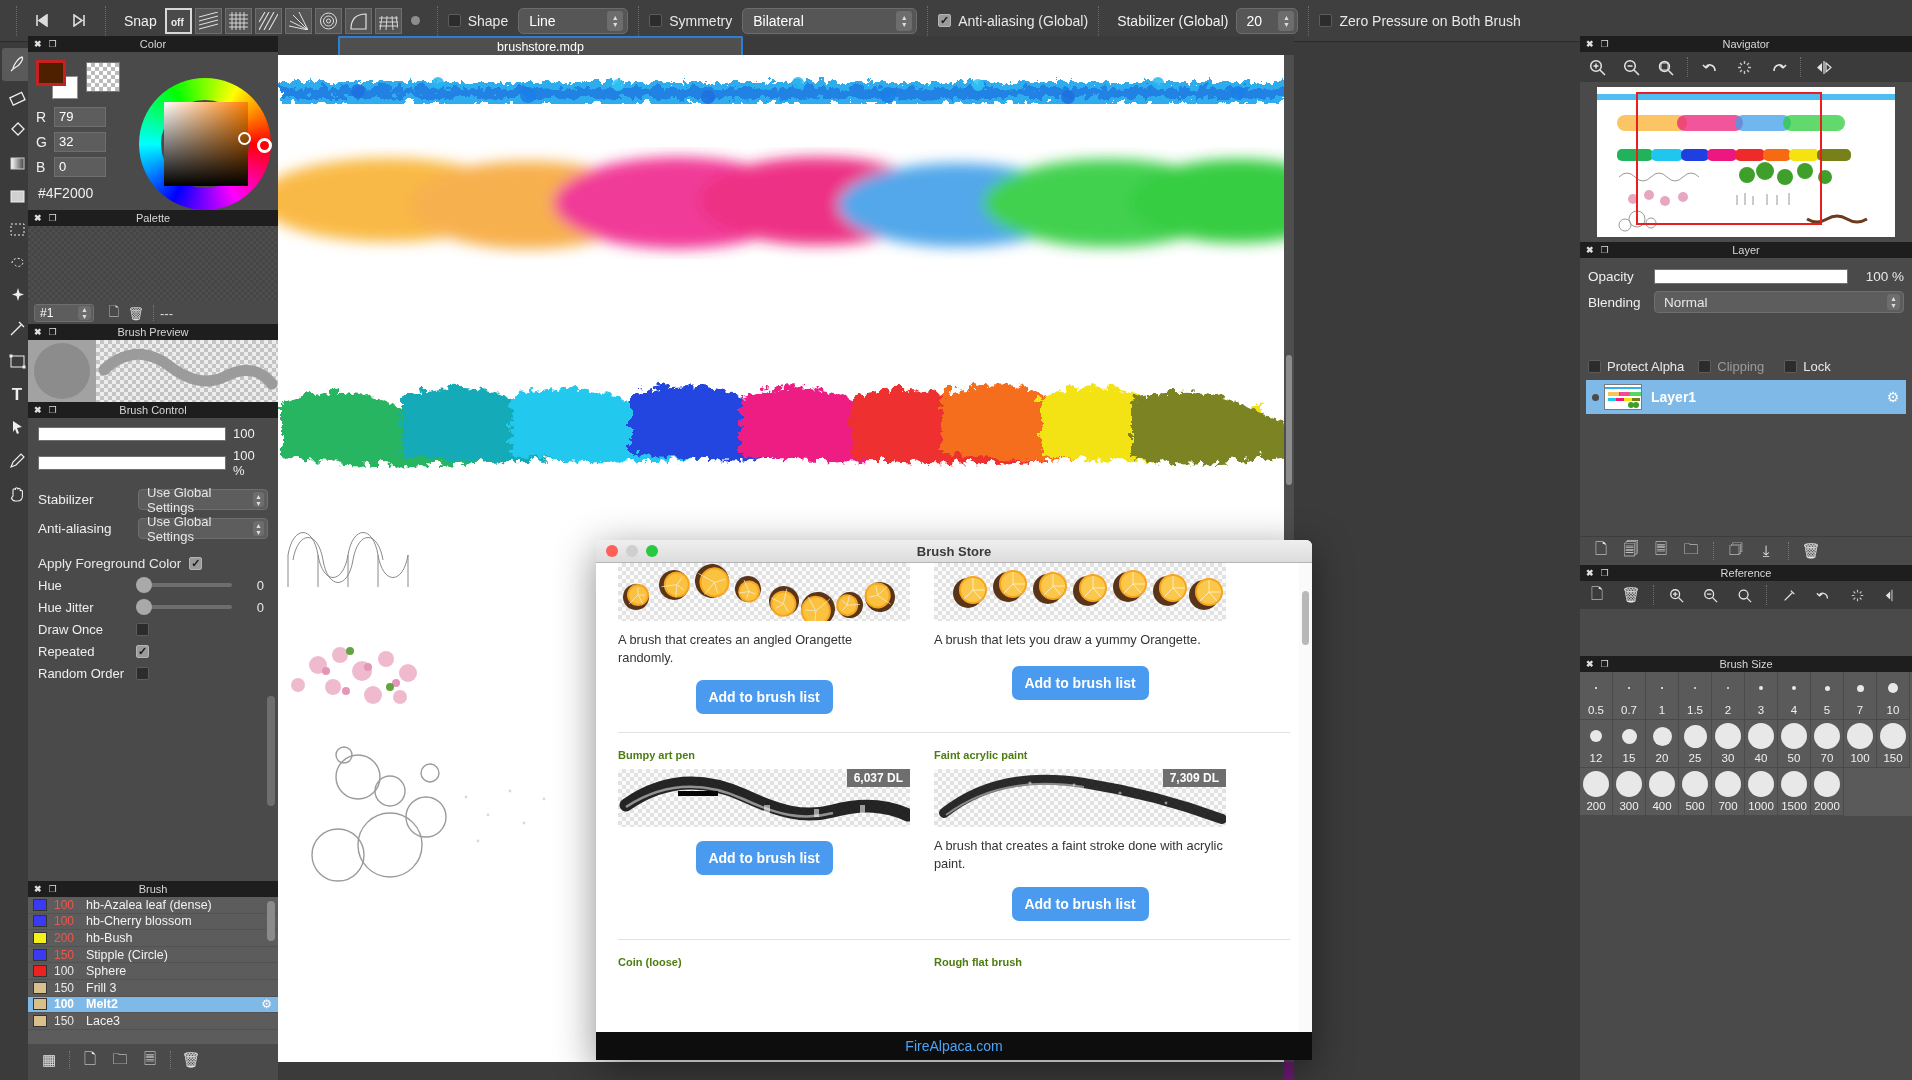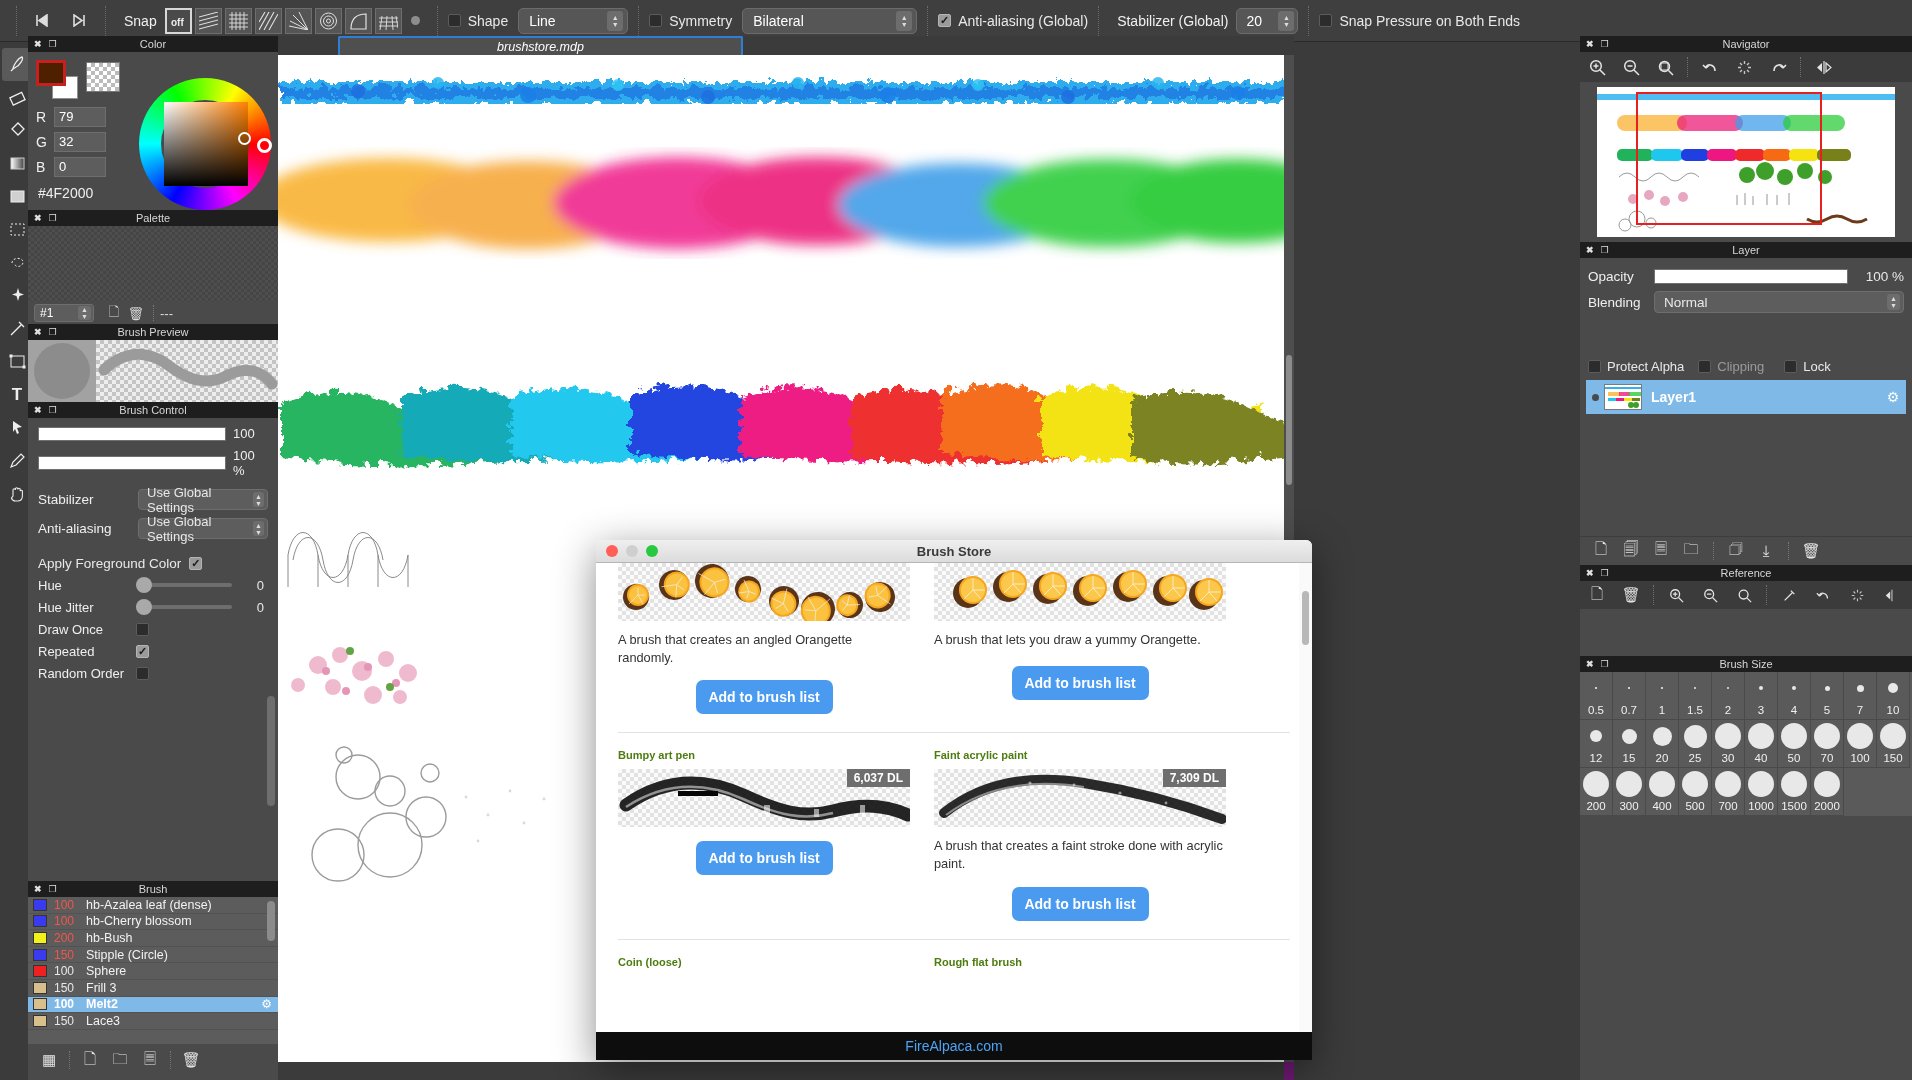--- a/index.html
+++ b/index.html
@@ -133,21 +133,21 @@
   .brow.sel { background:#7fb9e8; }
   .bchip { width:14px; height:12px; border:1px solid #333; margin-right:7px; flex:none; }
   .bnum { width:32px; font-size:12px; flex:none; }
   .bnum.red { color:#f0574b; }
   .bname { font-size:12.5px; color:#f2f2f2; }
   .brow.sel .bname, .brow.sel .bnum { color:#fff; font-weight:bold; }
   .bl-toolbar { height:28px; background:#4a4a4a; display:flex; align-items:center; padding-left:6px; }
   .bl-ic { width:30px; height:24px; display:flex; align-items:center; justify-content:center; color:#e4e4e4; font-size:15px; }
 
   
-  #canvasarea { position:absolute; left:278px; top:36px; width:1016px; height:1044px; background:#701a75;font-style:italic; }
+  #canvasarea { position:absolute; left:278px; top:36px; width:1016px; height:1044px; background:#701a75; }
   #tabbar { height:19px; background:#3b3b3b; display:flex; align-items:flex-end; }
   #tabdoc { margin-left:60px; width:405px; height:19px; background:#4f4f4f; border:2px solid #2e7fd4;
             border-bottom:none; display:flex; align-items:center; justify-content:center;
             font-size:12.5px; color:#fff; border-radius:2px 2px 0 0; }
   #canvas { position:absolute; left:0; top:19px; right:10px; bottom:18px; background:#fff; overflow:hidden; }
   #vscroll { position:absolute; right:0; top:19px; width:10px; bottom:18px; background:#4e4e4e; }
   #vthumb { position:absolute; left:2px; top:300px; width:6px; height:130px; background:#8c8c8c; border-radius:3px; }
   #hscroll { position:absolute; left:0; right:10px; bottom:0; height:18px; background:#3b3b3b; }
 
   
@@ -323,21 +323,21 @@
     <div class="tb-sep"></div>
     <div class="tb-label">Stabilizer (Global)</div>
     <div class="numbox">
       <span>20</span>
       <span class="spin">▲<br>▼</span>
     </div>
 
     <div class="tb-sep"></div>
     <div class="chkrow">
       <span class="chk"></span>
-      <span>Snap Pressure on Both Ends</span>
+      <span>Zero Pressure on Both Brush</span>
     </div>
   </div>
 
   <div id="toolstrip">
     <div class="tool sel">
       <svg width="19" height="19" viewBox="0 0 19 19">
           <path d="M3 16 L6 13 M5 14 C5 11 10 3 14 2 C16 4 11 11 8 12 Z" stroke="#eee" fill="none" stroke-width="1.3"></path>
         </svg>
       </div>
     <div class="tool">

